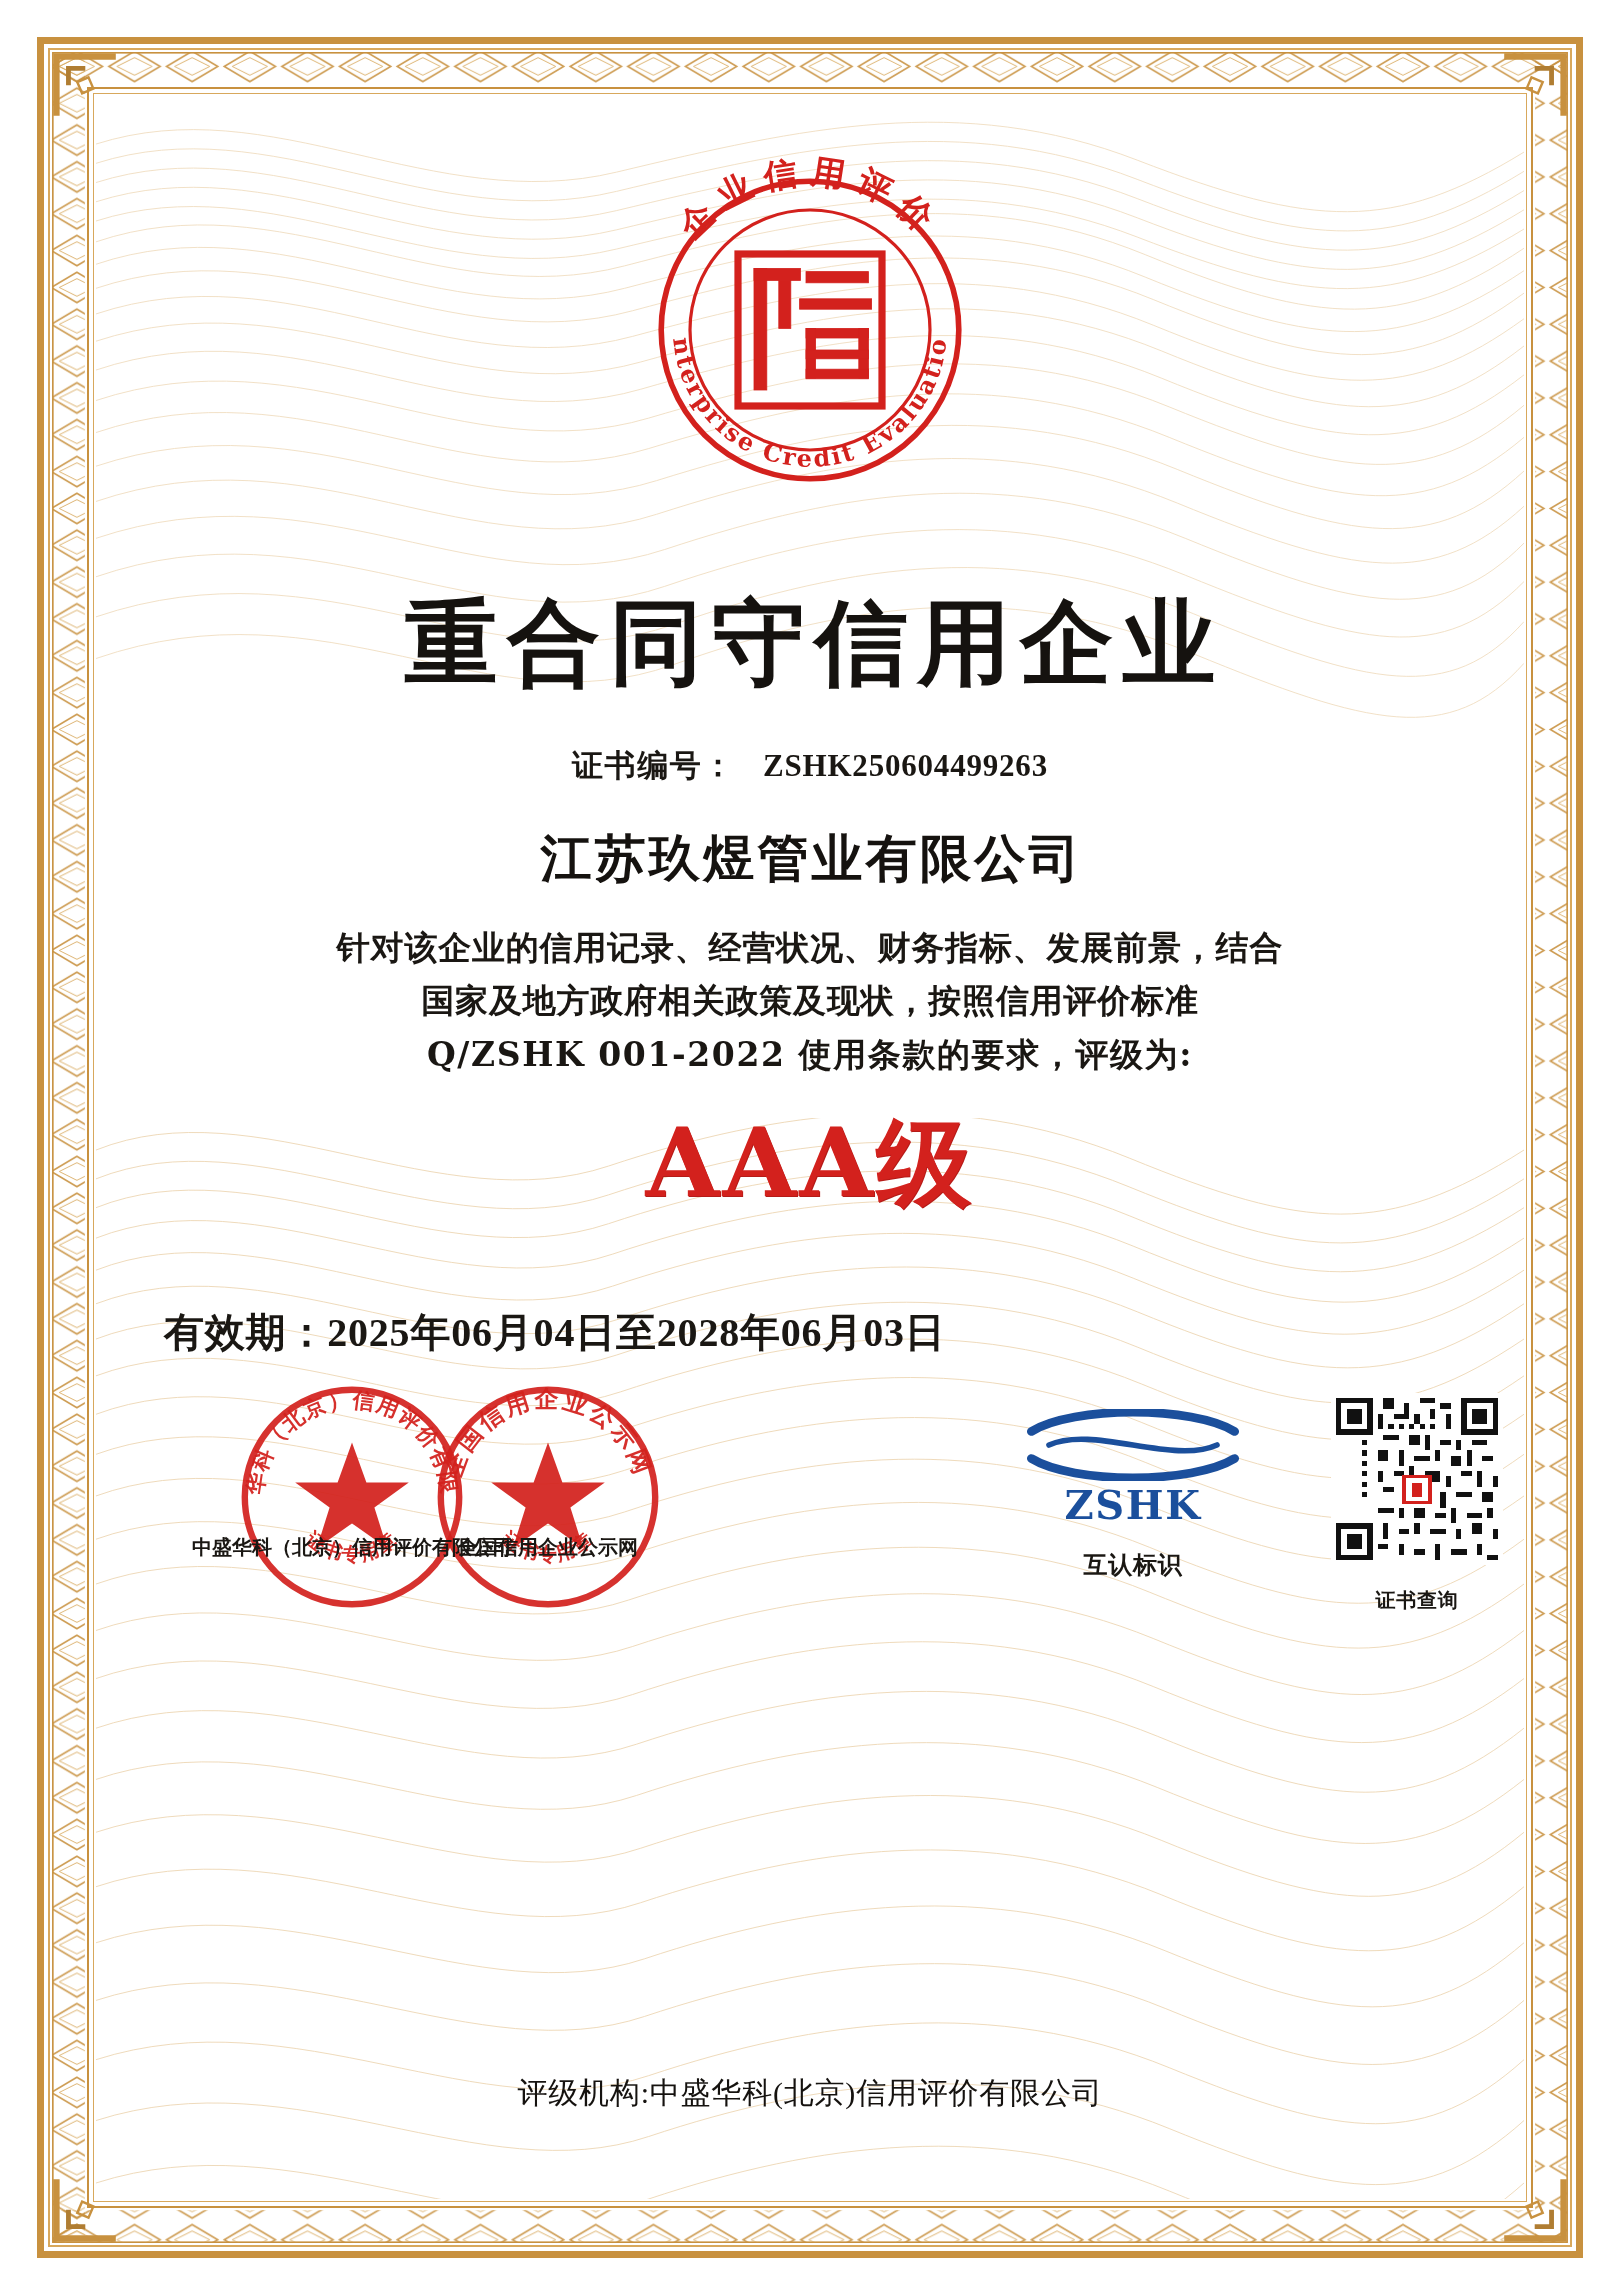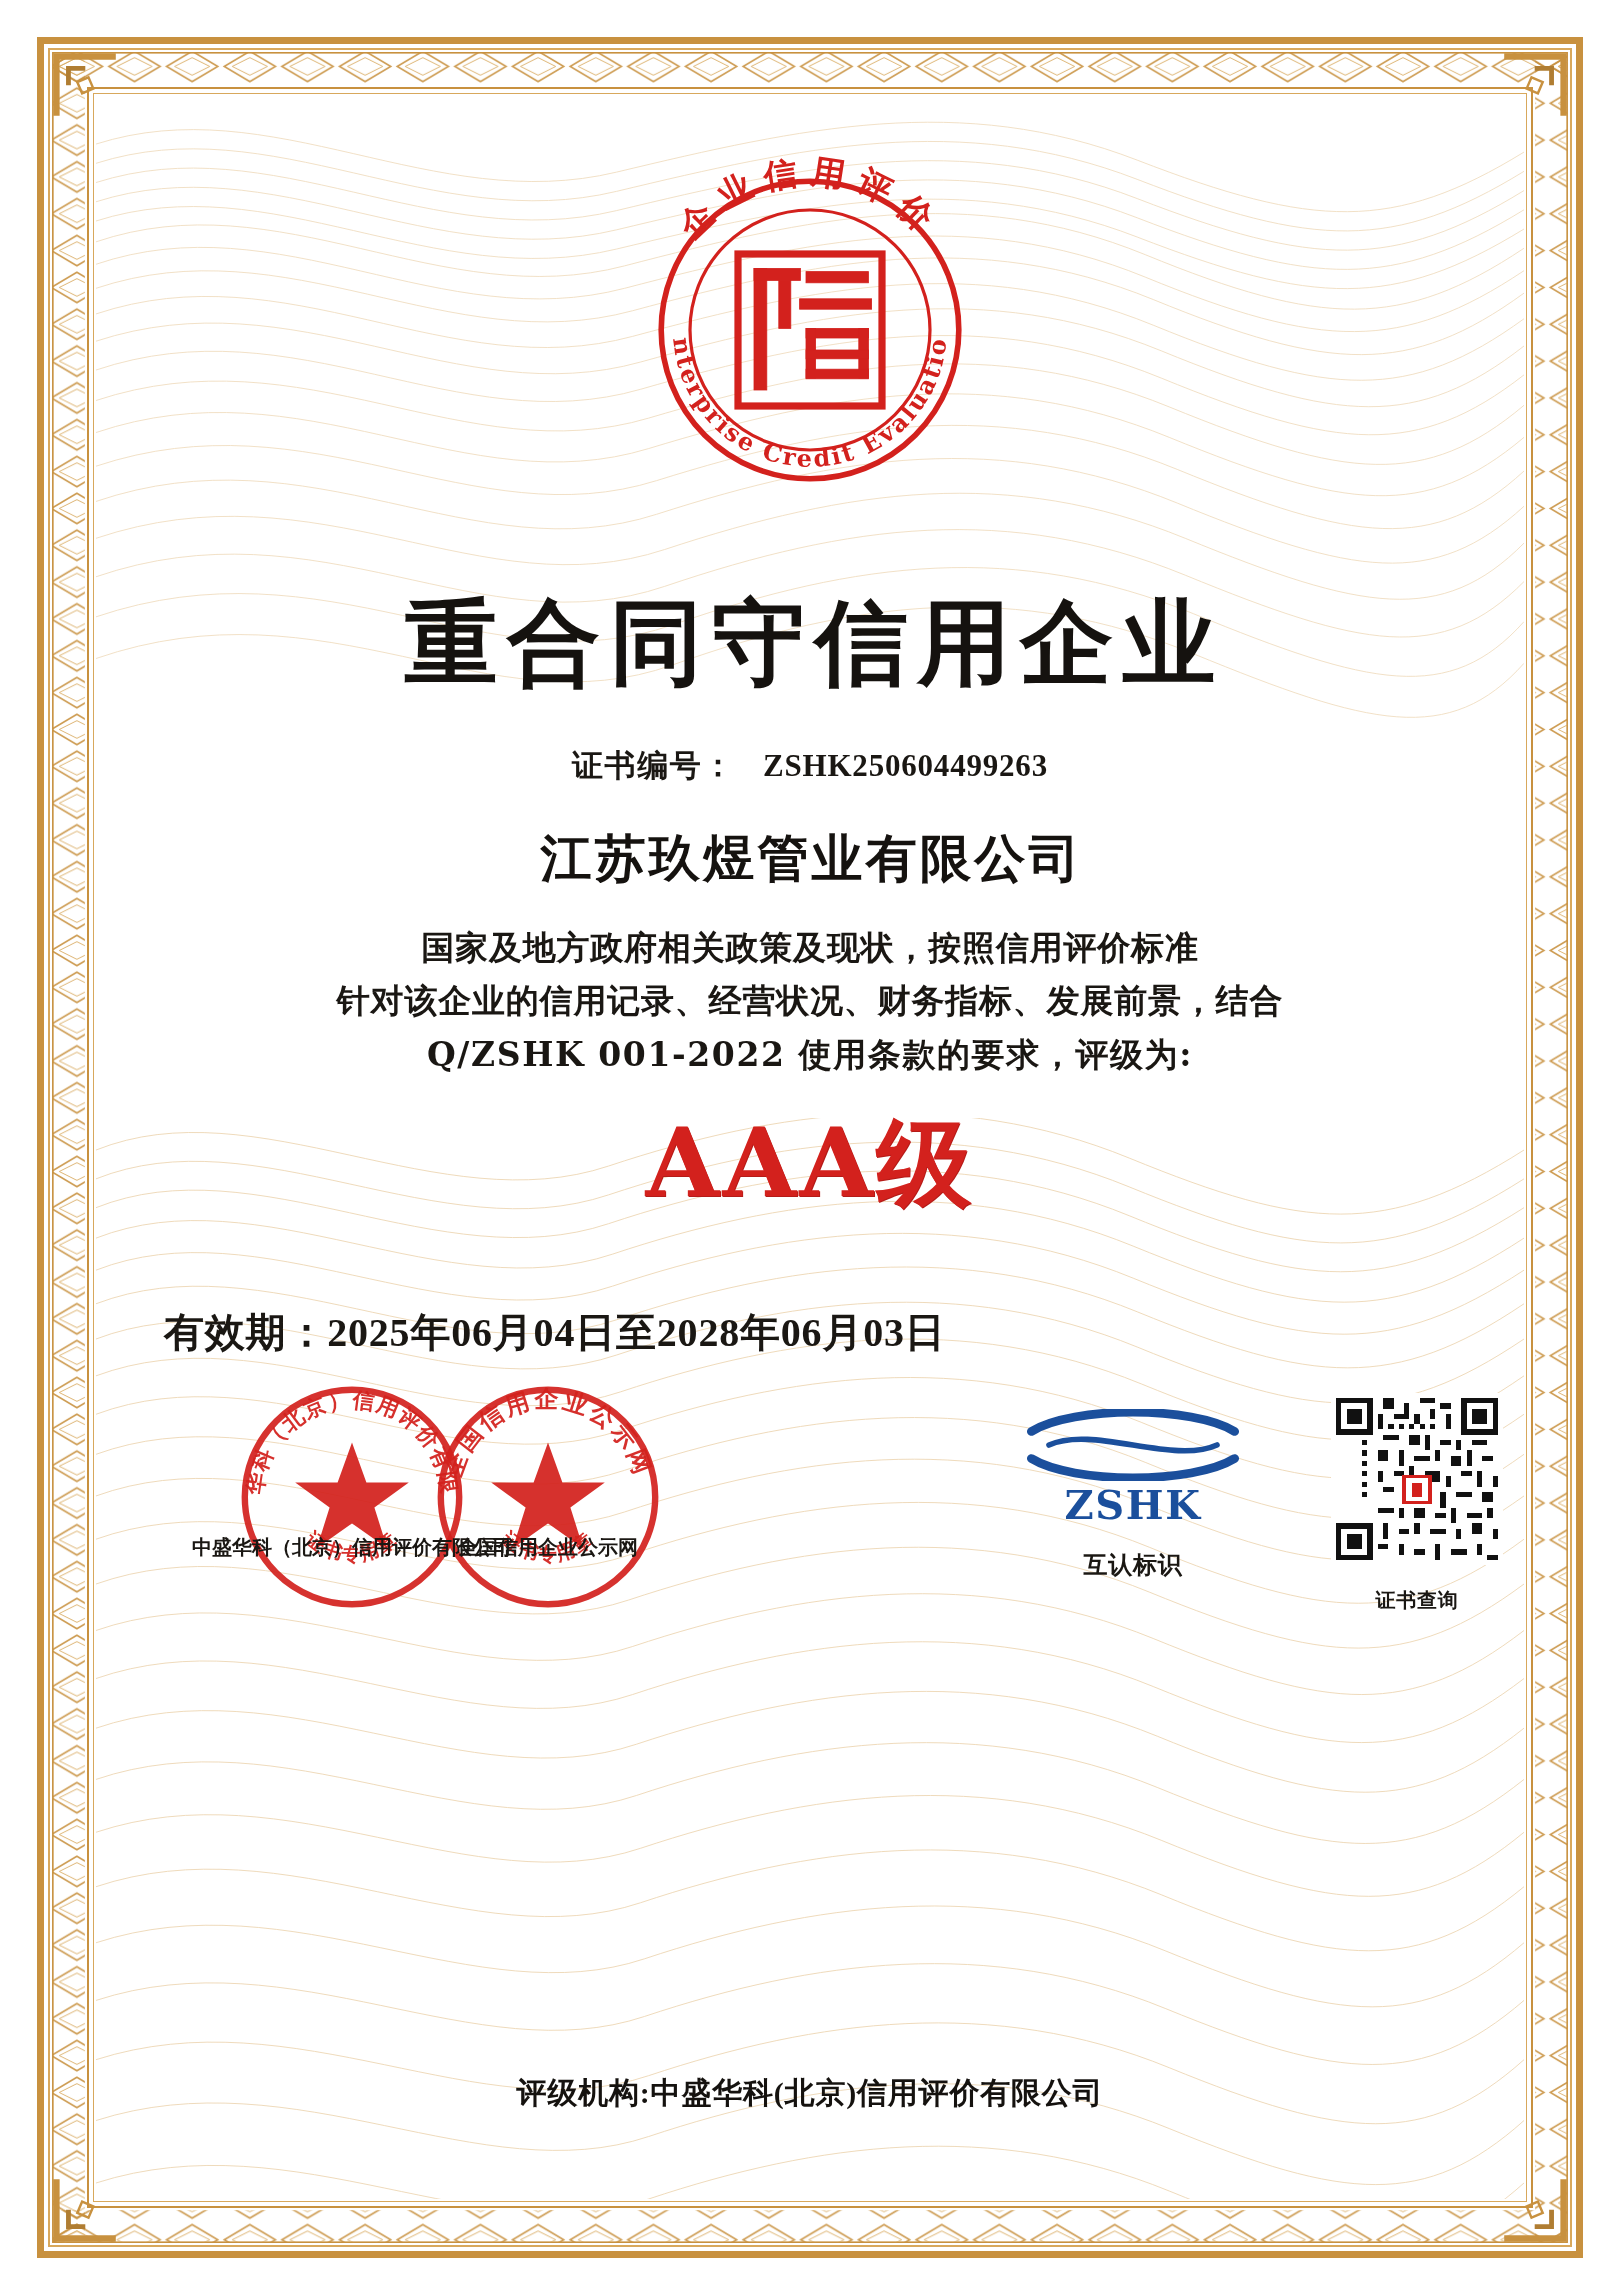--- a/index.html
+++ b/index.html
@@ -268,21 +268,21 @@
 
   
   .footer {
     position: absolute;
     bottom: 72px;
     left: 0; right: 0;
     text-align: center;
   }
   .footer .line {
     font-size: 30px;
-    font-weight: bold;
+    font-weight: normal;
     color: #15120f;
     letter-spacing: 0.8px;
     line-height: 1.75;
   }
 </style>
 </head>
 <body>
 
 <div class="page">
 
@@ -425,22 +425,22 @@
 
     <div class="title">重合同守信用企业</div>
 
     <div class="cert-no">
       <span class="label">证书编号：</span><span class="value">ZSHK250604499263</span>
     </div>
 
     <div class="company">江苏玖煜管业有限公司</div>
 
     <div class="statement">
+      <span class="ln">针对该企业的信用记录、经营状况、财务指标、发展前景，结合</span>
       <span class="ln">国家及地方政府相关政策及现状，按照信用评价标准</span>
-      <span class="ln">针对该企业的信用记录、经营状况、财务指标、发展前景，结合</span>
       <span class="ln std">Q/ZSHK 001-2022 使用条款的要求，评级为:</span>
     </div>
 
     <div class="grade">AAA级</div>
 
     <div class="validity">有效期：2025年06月04日至2028年06月03日</div>
 
     <div class="stamp-row">
 
       <div class="stamp stamp-1">

